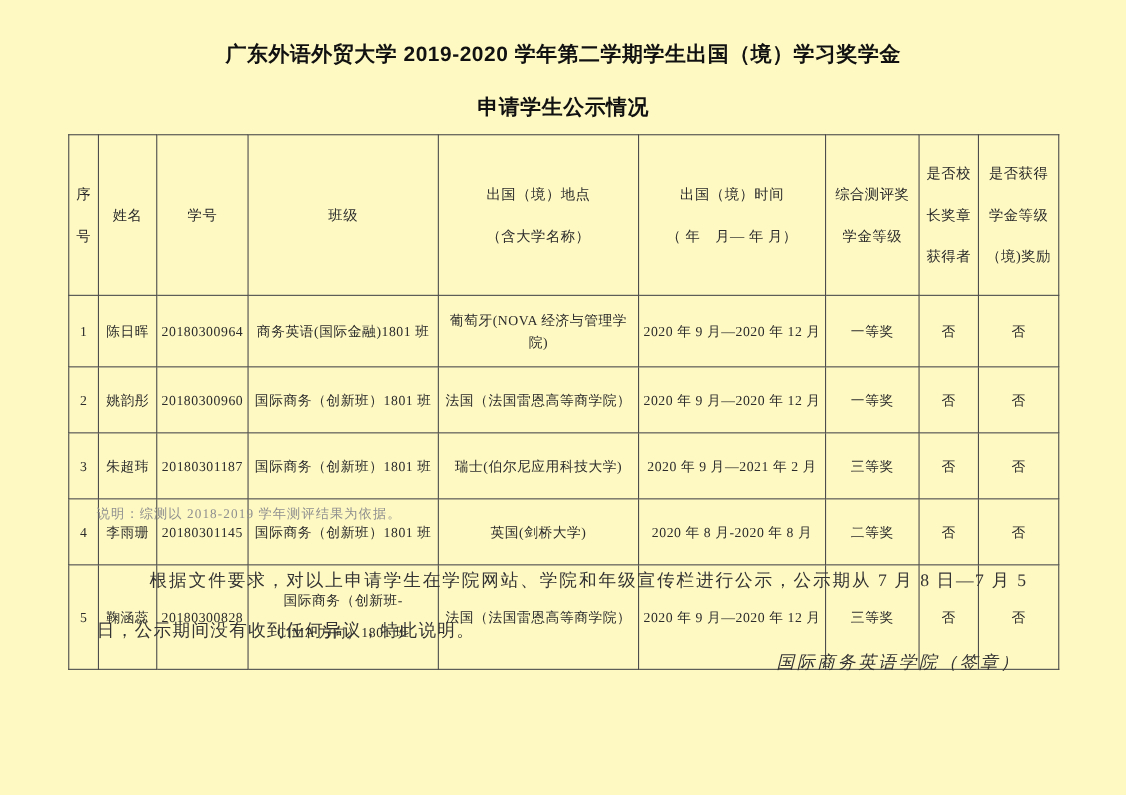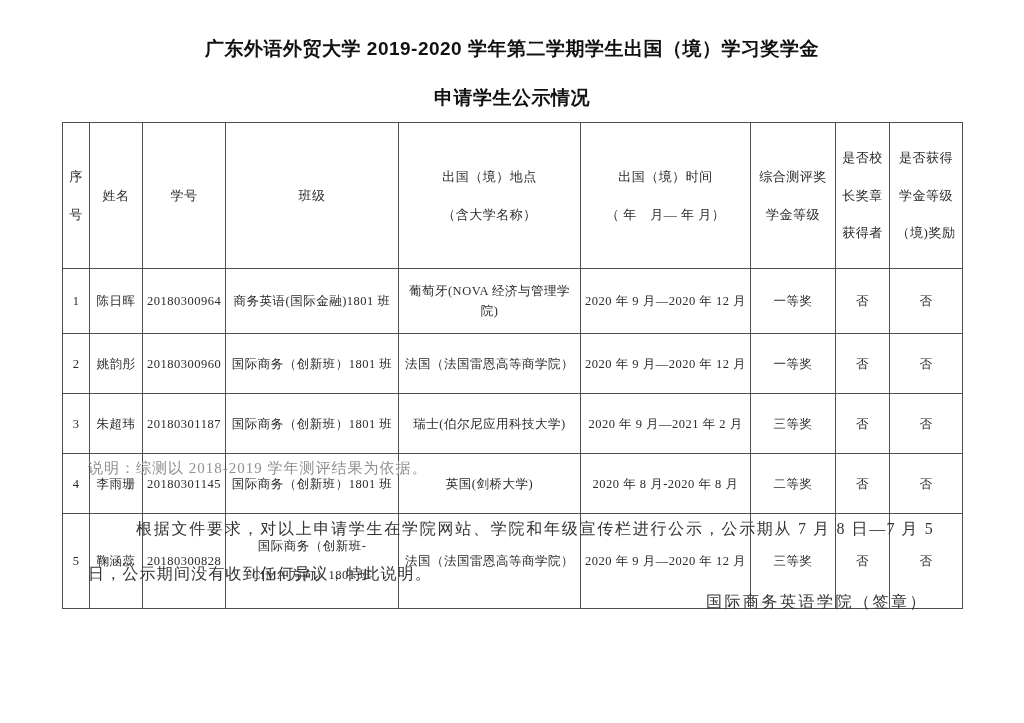--- a/index.html
+++ b/index.html
@@ -1,21 +1,21 @@
 <!DOCTYPE html>
 <html><head>
 <meta charset="utf-8">
 <style>
   html, body { margin: 0; padding: 0; background: #e8e8e8; }
   .page {
     position: relative;
     width: 1024px;
     height: 723px;
     margin: 0 auto;
-    background: #ffffff;
+    background: #fef9c3;
     font-family: "Liberation Serif", "DejaVu Serif", serif;
     color: #2b2b2b;
     overflow: hidden;
   }
   .doc-title {
     position: absolute;
     left: 0;
     width: 100%;
     text-align: center;
     font-family: "Liberation Sans", "DejaVu Sans", sans-serif;
@@ -50,21 +50,21 @@
     line-height: 2.9;
     font-size: 13px;
   }
   tr.data-row td { height: 35px; line-height: 1.6; }
   tr.data-row.tall td { height: 70px; line-height: 2.3; font-family: Liberation Serif, serif; }
 
   .doc-note {
     position: absolute;
     top: 459px;
     left: 88px;
-    font-size: 15px;
+    font-size: 12px;
     letter-spacing: 1px;
     color: #8f8f8f;
   }
   .doc-statement {
     position: absolute;
     top: 506px;
     left: 88px;
     width: 846px;
     font-size: 16px;
     line-height: 45px;
@@ -73,20 +73,21 @@
     text-align: justify;
     color: #333333;
   }
   .doc-signature {
     position: absolute;
     top: 592px;
     right: 96px;
     font-size: 16px;
     letter-spacing: 2.5px;
     color: #333333;
+    font-style: italic;
   }
 </style>
 </head>
 <body>
 
 <div class="page">
 
   <div class="doc-title title-line1">广东外语外贸大学 2019-2020 学年第二学期学生出国（境）学习奖学金</div>
   <div class="doc-title title-line2">申请学生公示情况</div>
 

